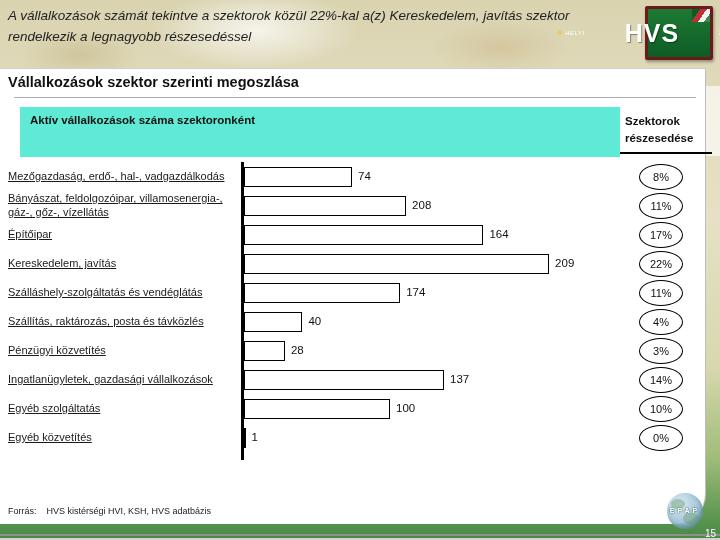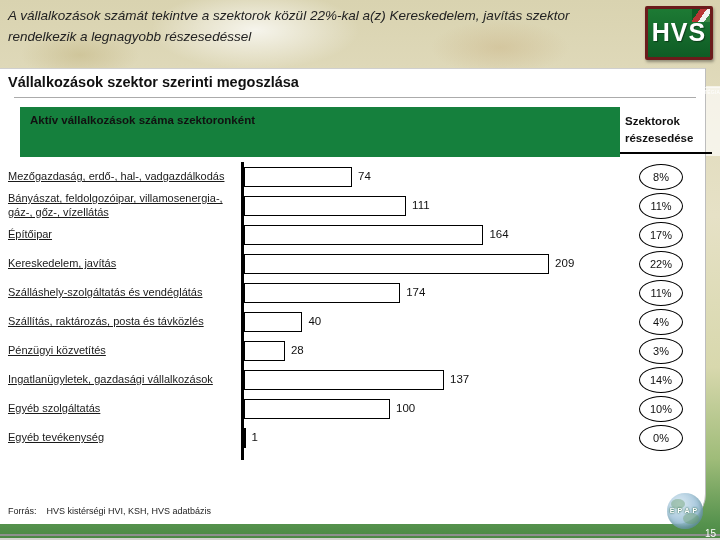--- a/index.html
+++ b/index.html
@@ -22,21 +22,21 @@
   .headline {
     position:absolute; left:8px; top:6px; width:625px;
     font-size:13.5px; font-style:italic; color:#222; line-height:1.55;
   }
 
   
   .hvs-logo {
     position:absolute; right:7px; top:6px; width:68px; height:54px;
     background:linear-gradient(180deg,#1d7a34,#0e5c25);
     border:3px solid #6b1b1b; border-radius:2px; z-index:3;
-    display:flex; flex-direction:column; align-items:center; justify-content:center;
+    display:flex; align-items:center; justify-content:center;
     box-shadow:1px 2px 3px rgba(0,0,0,.35);
     gap:40px;
   }
   .hvs-flag {
     position:absolute; right:0; top:0; width:18px; height:13px;
     background:linear-gradient(125deg,#0e5c25 30%, #b93535 30% 55%, #f2f2f2 55% 78%, #3c8a46 78%);
   }
   .hvs-top { font-size:6px; color:#fff; letter-spacing:.5px; display:flex; align-items:center; gap:2px; }
   .hvs-sun { color:#f2c53d; font-size:7px; }
   .hvs-main { font-size:25px; font-weight:bold; color:#fff; line-height:1; letter-spacing:1px; text-shadow:1px 1px 1px rgba(0,0,0,.4); }
@@ -46,21 +46,21 @@
   .panel {
     position:absolute; left:0; top:68px; width:706px; height:456px;
     background:#fff; border-right:1px solid #bdbdbd; border-top:1px solid #cfcfcf;
     border-bottom-right-radius:30px; z-index:1;
   }
   .section-title { position:absolute; left:8px; top:5px; font-size:14.5px; font-weight:bold; color:#111; }
   .divider { position:absolute; left:14px; top:28px; width:682px; height:1px; background:#ababab; }
 
   .chart-header-box {
     position:absolute; left:20px; top:38px; width:600px; height:50px;
-    background:#15803d; padding:7px 10px;
+    background:#5eead4; padding:7px 10px;
   }
   .chb-title { font-size:11.5px; font-weight:bold; color:#111; }
   .chb-unit { font-size:11px; color:#222; margin-top:4px; }
   .share-header { position:absolute; left:625px; top:44px; width:82px; font-size:11.5px; font-weight:bold; color:#111; line-height:1.45; }
   .share-underline { position:absolute; left:620px; top:83px; width:92px; height:2px; background:#000; }
 
   
   .axis { position:absolute; left:241px; top:93px; width:3px; height:298px; background:#000; }
   .chart-row { position:absolute; left:0; top:calc(98px + var(--i) * 29px); height:20px; width:100%; }
   .cat-label {
@@ -140,21 +140,21 @@
 
     <div class="chart-row" style="--i: 0; --w: 108.0px;">
       <div class="cat-label">Mezőgazdaság, erdő-, hal-, vadgazdálkodás</div>
       <div class="bar"></div>
       <div class="val">74</div>
       <div class="share-oval">8%</div>
     </div>
     <div class="chart-row" style="--i: 1; --w: 162.1px;">
       <div class="cat-label">Bányászat, feldolgozóipar, villamosenergia-, gáz-, gőz-, vízellátás</div>
       <div class="bar"></div>
-      <div class="val">111</div>
+      <div class="val">208</div>
       <div class="share-oval">11%</div>
     </div>
     <div class="chart-row" style="--i: 2; --w: 239.4px;">
       <div class="cat-label">Építőipar</div>
       <div class="bar"></div>
       <div class="val">164</div>
       <div class="share-oval">17%</div>
     </div>
     <div class="chart-row" style="--i: 3; --w: 305.1px;">
       <div class="cat-label">Kereskedelem, javítás</div>
@@ -186,21 +186,21 @@
       <div class="val">137</div>
       <div class="share-oval">14%</div>
     </div>
     <div class="chart-row" style="--i: 8; --w: 146.0px;">
       <div class="cat-label">Egyéb szolgáltatás</div>
       <div class="bar"></div>
       <div class="val">100</div>
       <div class="share-oval">10%</div>
     </div>
     <div class="chart-row" style="--i: 9; --w: 1.5px;">
-      <div class="cat-label">Egyéb tevékenység</div>
+      <div class="cat-label">Egyéb közvetítés</div>
       <div class="bar"></div>
       <div class="val">1</div>
       <div class="share-oval">0%</div>
     </div>
 
     <div class="footer">
       <span>Forrás:</span><span class="src-text">HVS kistérségi HVI, KSH, HVS adatbázis</span>
     </div>
   </div>
 

